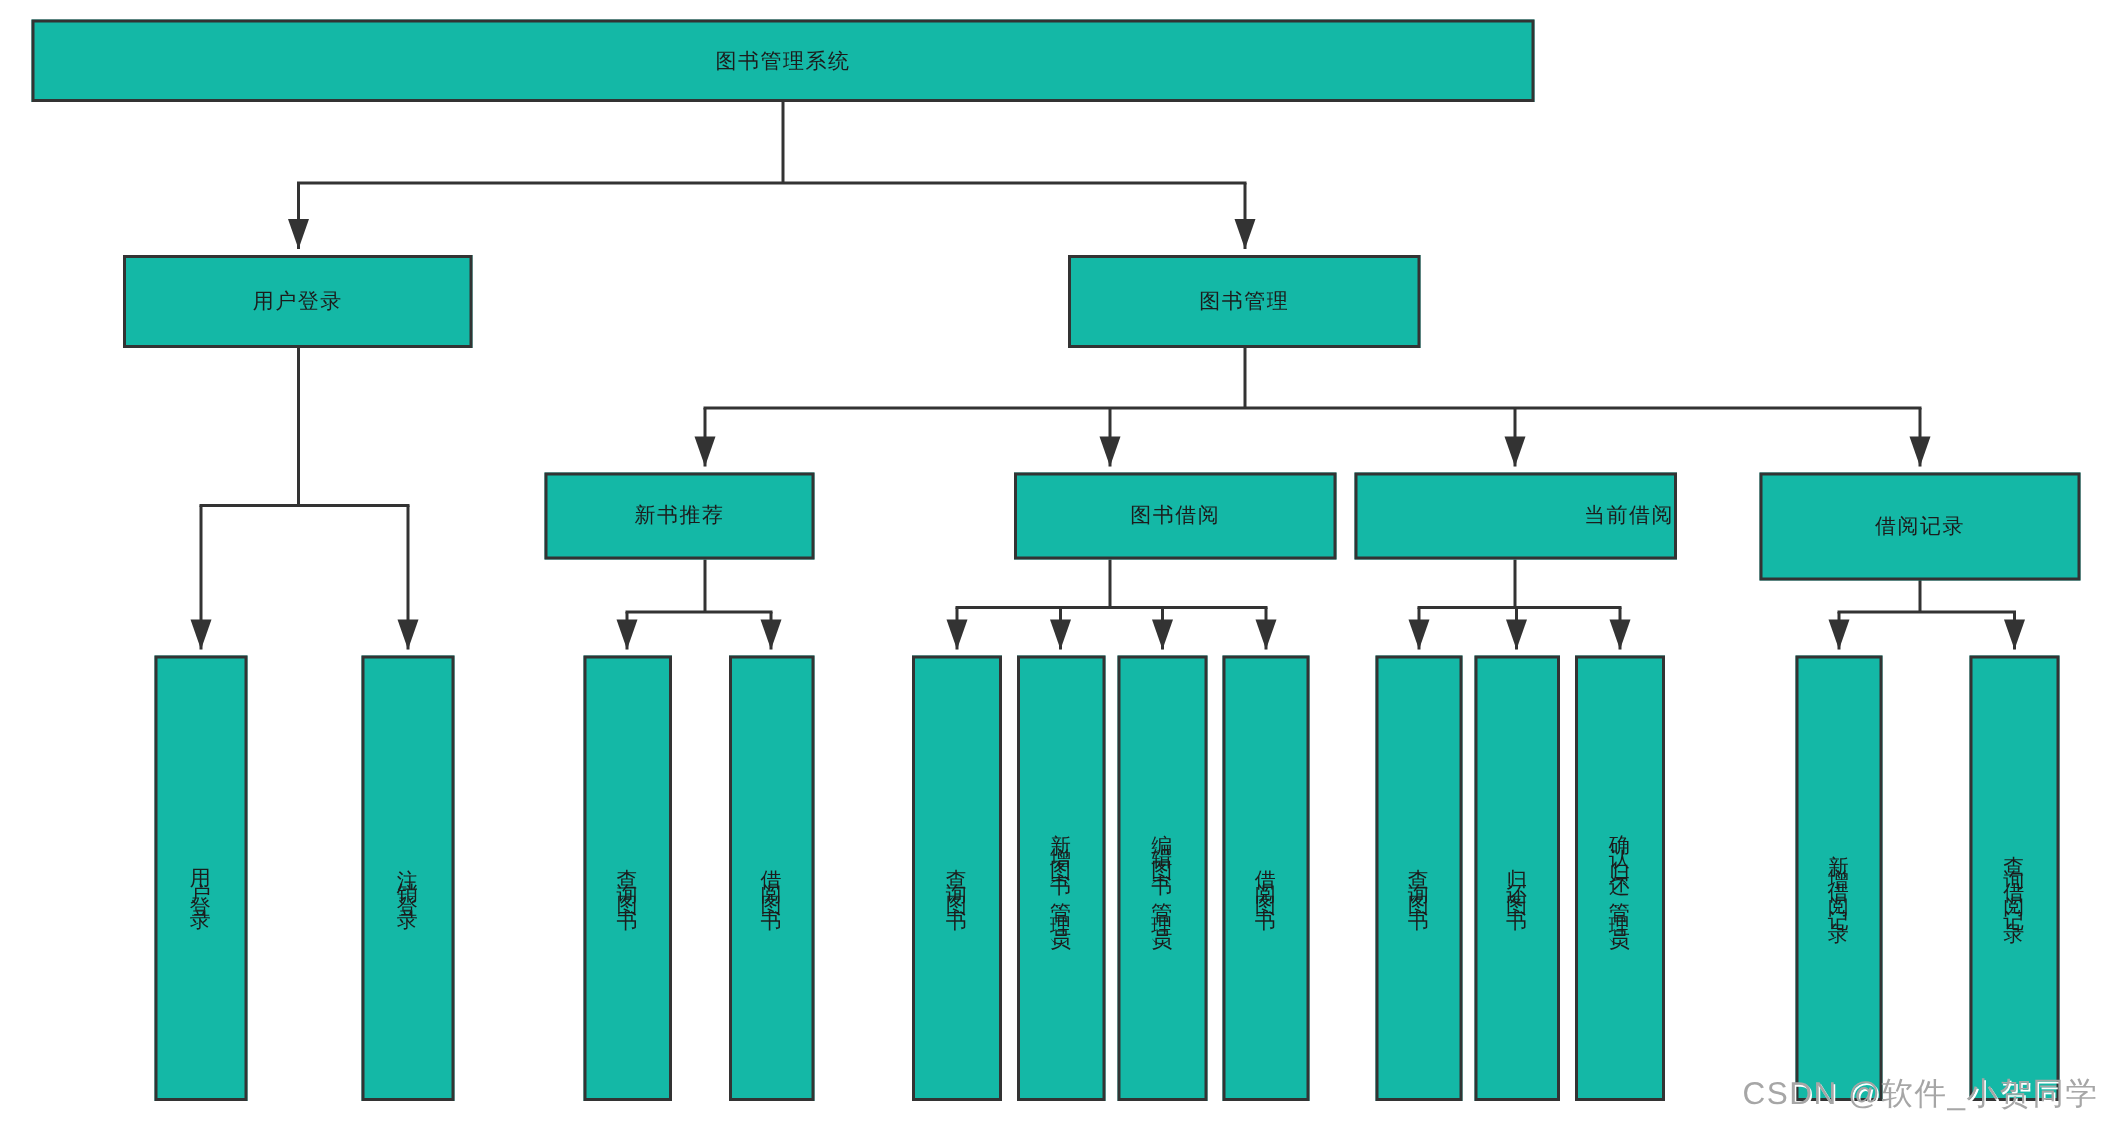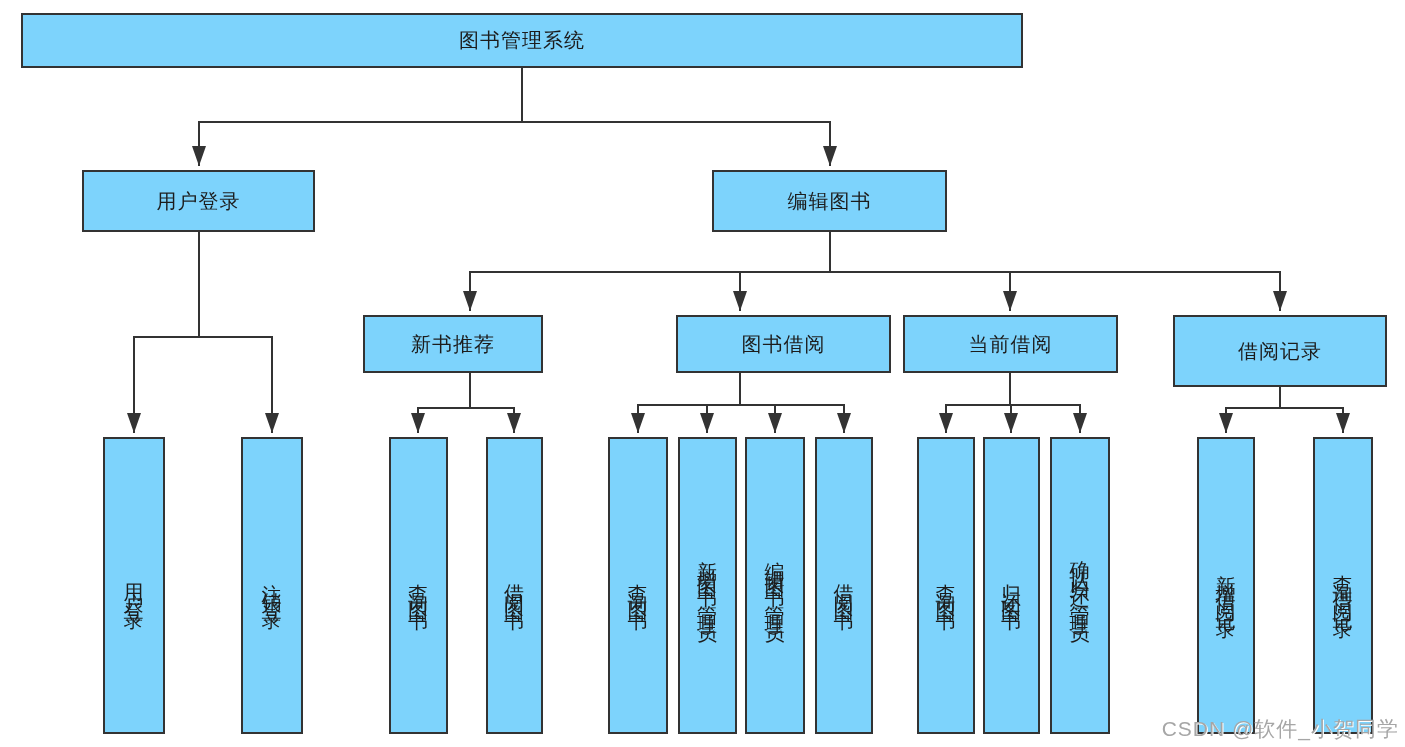--- a/index.html
+++ b/index.html
@@ -4,23 +4,23 @@
 <style>
   html,body { margin:0; padding:0; background:#ffffff; }
   #stage {
     position:relative; width:1405px; height:747px;
     background:#ffffff; overflow:hidden;
     font-family:"Liberation Sans","DejaVu Sans",sans-serif;
   }
   #wires { position:absolute; left:0; top:0; width:1405px; height:747px; }
   .box {
     position:absolute; box-sizing:border-box;
-    border:2.5px solid #333333; background:#7dd3fc;
+    border:2.5px solid #333333; background:#14b8a6;
     display:flex; align-items:center; justify-content:center;
-    color:#1c1c1c; font-size:20px; letter-spacing:1px;
+    color:#1c1c1c; font-size:14px; letter-spacing:1px;
     z-index:2;
   }
   .vbox span {
     writing-mode:vertical-rl; text-orientation:mixed;
     letter-spacing:9px; line-height:1; white-space:nowrap;
   }
   #watermark {
     position:absolute; right:6px; bottom:4px; z-index:3;
     color:#a6a6a6; font-size:21px; letter-spacing:1px;
     text-shadow:1px 1px 0 #ffffff; white-space:nowrap;
@@ -82,37 +82,37 @@
   </svg>
 
   <div class="box" style="left:21px; top:13px; width:1002px; height:55px;">
     <span>图书管理系统</span>
   </div>
 
   <div class="box" style="left:82px; top:170px; width:233px; height:62px;">
     <span>用户登录</span>
   </div>
   <div class="box" style="left:712px; top:170px; width:235px; height:62px;">
-    <span>编辑图书</span>
+    <span>图书管理</span>
   </div>
 
   <div class="box vbox" style="left:103px; top:437px; width:62px; height:297px;">
     <span>用户登录</span>
   </div>
   <div class="box vbox" style="left:241px; top:437px; width:62px; height:297px;">
     <span>注销登录</span>
   </div>
 
   <div class="box" style="left:363px; top:315px; width:180px; height:58px;">
     <span>新书推荐</span>
   </div>
   <div class="box" style="left:633px; top:315px; width:215px; height:58px;margin-left:43px;">
     <span>图书借阅</span>
   </div>
-  <div class="box" style="left:903px; top:315px; width:215px; height:58px;">
+  <div class="box" style="left:903px; top:315px; width:215px; height:58px;justify-content:flex-end;">
     <span>当前借阅</span>
   </div>
   <div class="box" style="left:1173px; top:315px; width:214px; height:72px;">
     <span>借阅记录</span>
   </div>
 
   <div class="box vbox" style="left:389px; top:437px; width:59px; height:297px;">
     <span>查询图书</span>
   </div>
   <div class="box vbox" style="left:486px; top:437px; width:57px; height:297px;">

